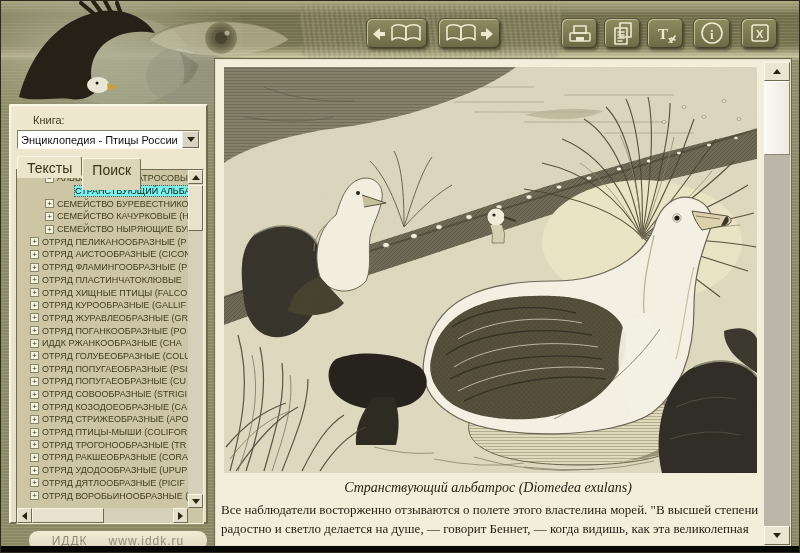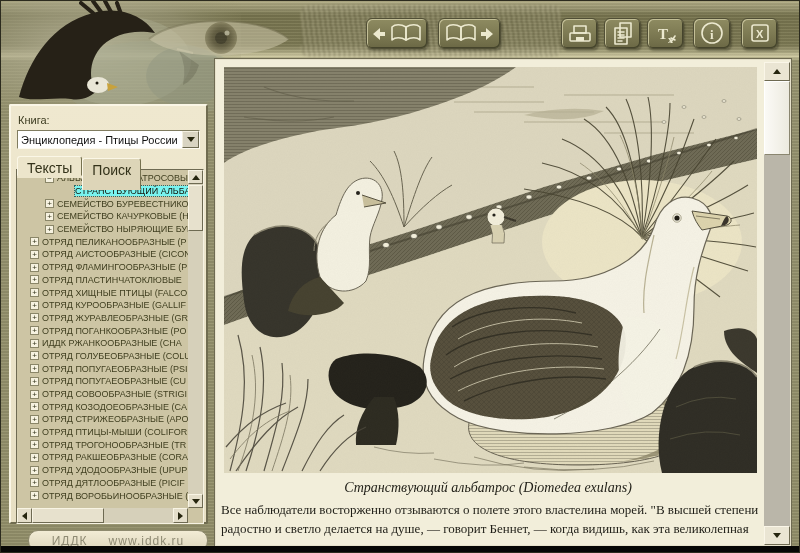--- a/index.html
+++ b/index.html
@@ -26,21 +26,21 @@
   }
   .glyph{stroke:#ece9cf;fill:none;stroke-width:1.6;stroke-linecap:round;stroke-linejoin:round;}
   .glyphf{fill:#ece9cf;stroke:none;}
   
   .sidebar{
     position:absolute;left:8px;top:103px;width:199px;height:420px;
     background:linear-gradient(180deg,#efe8cf,#e7dfc3);
     border:2px solid;border-color:#faf6e6 #706c50 #706c50 #faf6e6;border-radius:2px;
     padding:6px 6px 0 6px;
   }
-  .book-label{font-size:11px;color:#3c3b20;margin:2px 0 4px 1px;}
+  .book-label{font-size:11px;color:#3c3b20;margin:2px 0 4px 16px;}
   .combo{position:relative;height:19px;background:#fff;border:1px solid;border-color:#807c60 #fdfaf0 #fdfaf0 #807c60;display:flex;align-items:center;}
   .combo-value{flex:1;font-size:11px;color:#111;padding:0 3px;white-space:nowrap;overflow:hidden;}
   .combo-btn{width:17px;height:17px;background:#d9d4c2;border:1px solid;border-color:#f4f0e0 #6e6a52 #6e6a52 #f4f0e0;display:flex;align-items:center;justify-content:center;cursor:pointer;}
   .arr-d{width:0;height:0;border:4px solid transparent;border-top:5px solid #26250f;margin-top:4px;}
   .arr-u{width:0;height:0;border:4px solid transparent;border-bottom:5px solid #26250f;margin-bottom:4px;}
   .arr-l{width:0;height:0;border:4px solid transparent;border-right:5px solid #26250f;margin-right:4px;}
   .arr-r{width:0;height:0;border:4px solid transparent;border-left:5px solid #26250f;margin-left:4px;}
   .tabs{display:flex;margin-top:7px;height:20px;position:relative;z-index:2;}
   .tab{font-size:14px;color:#33321a;padding:3px 9px 0 9px;cursor:pointer;
        border:1px solid;border-color:#fbf7e7 #75714f transparent #fbf7e7;

